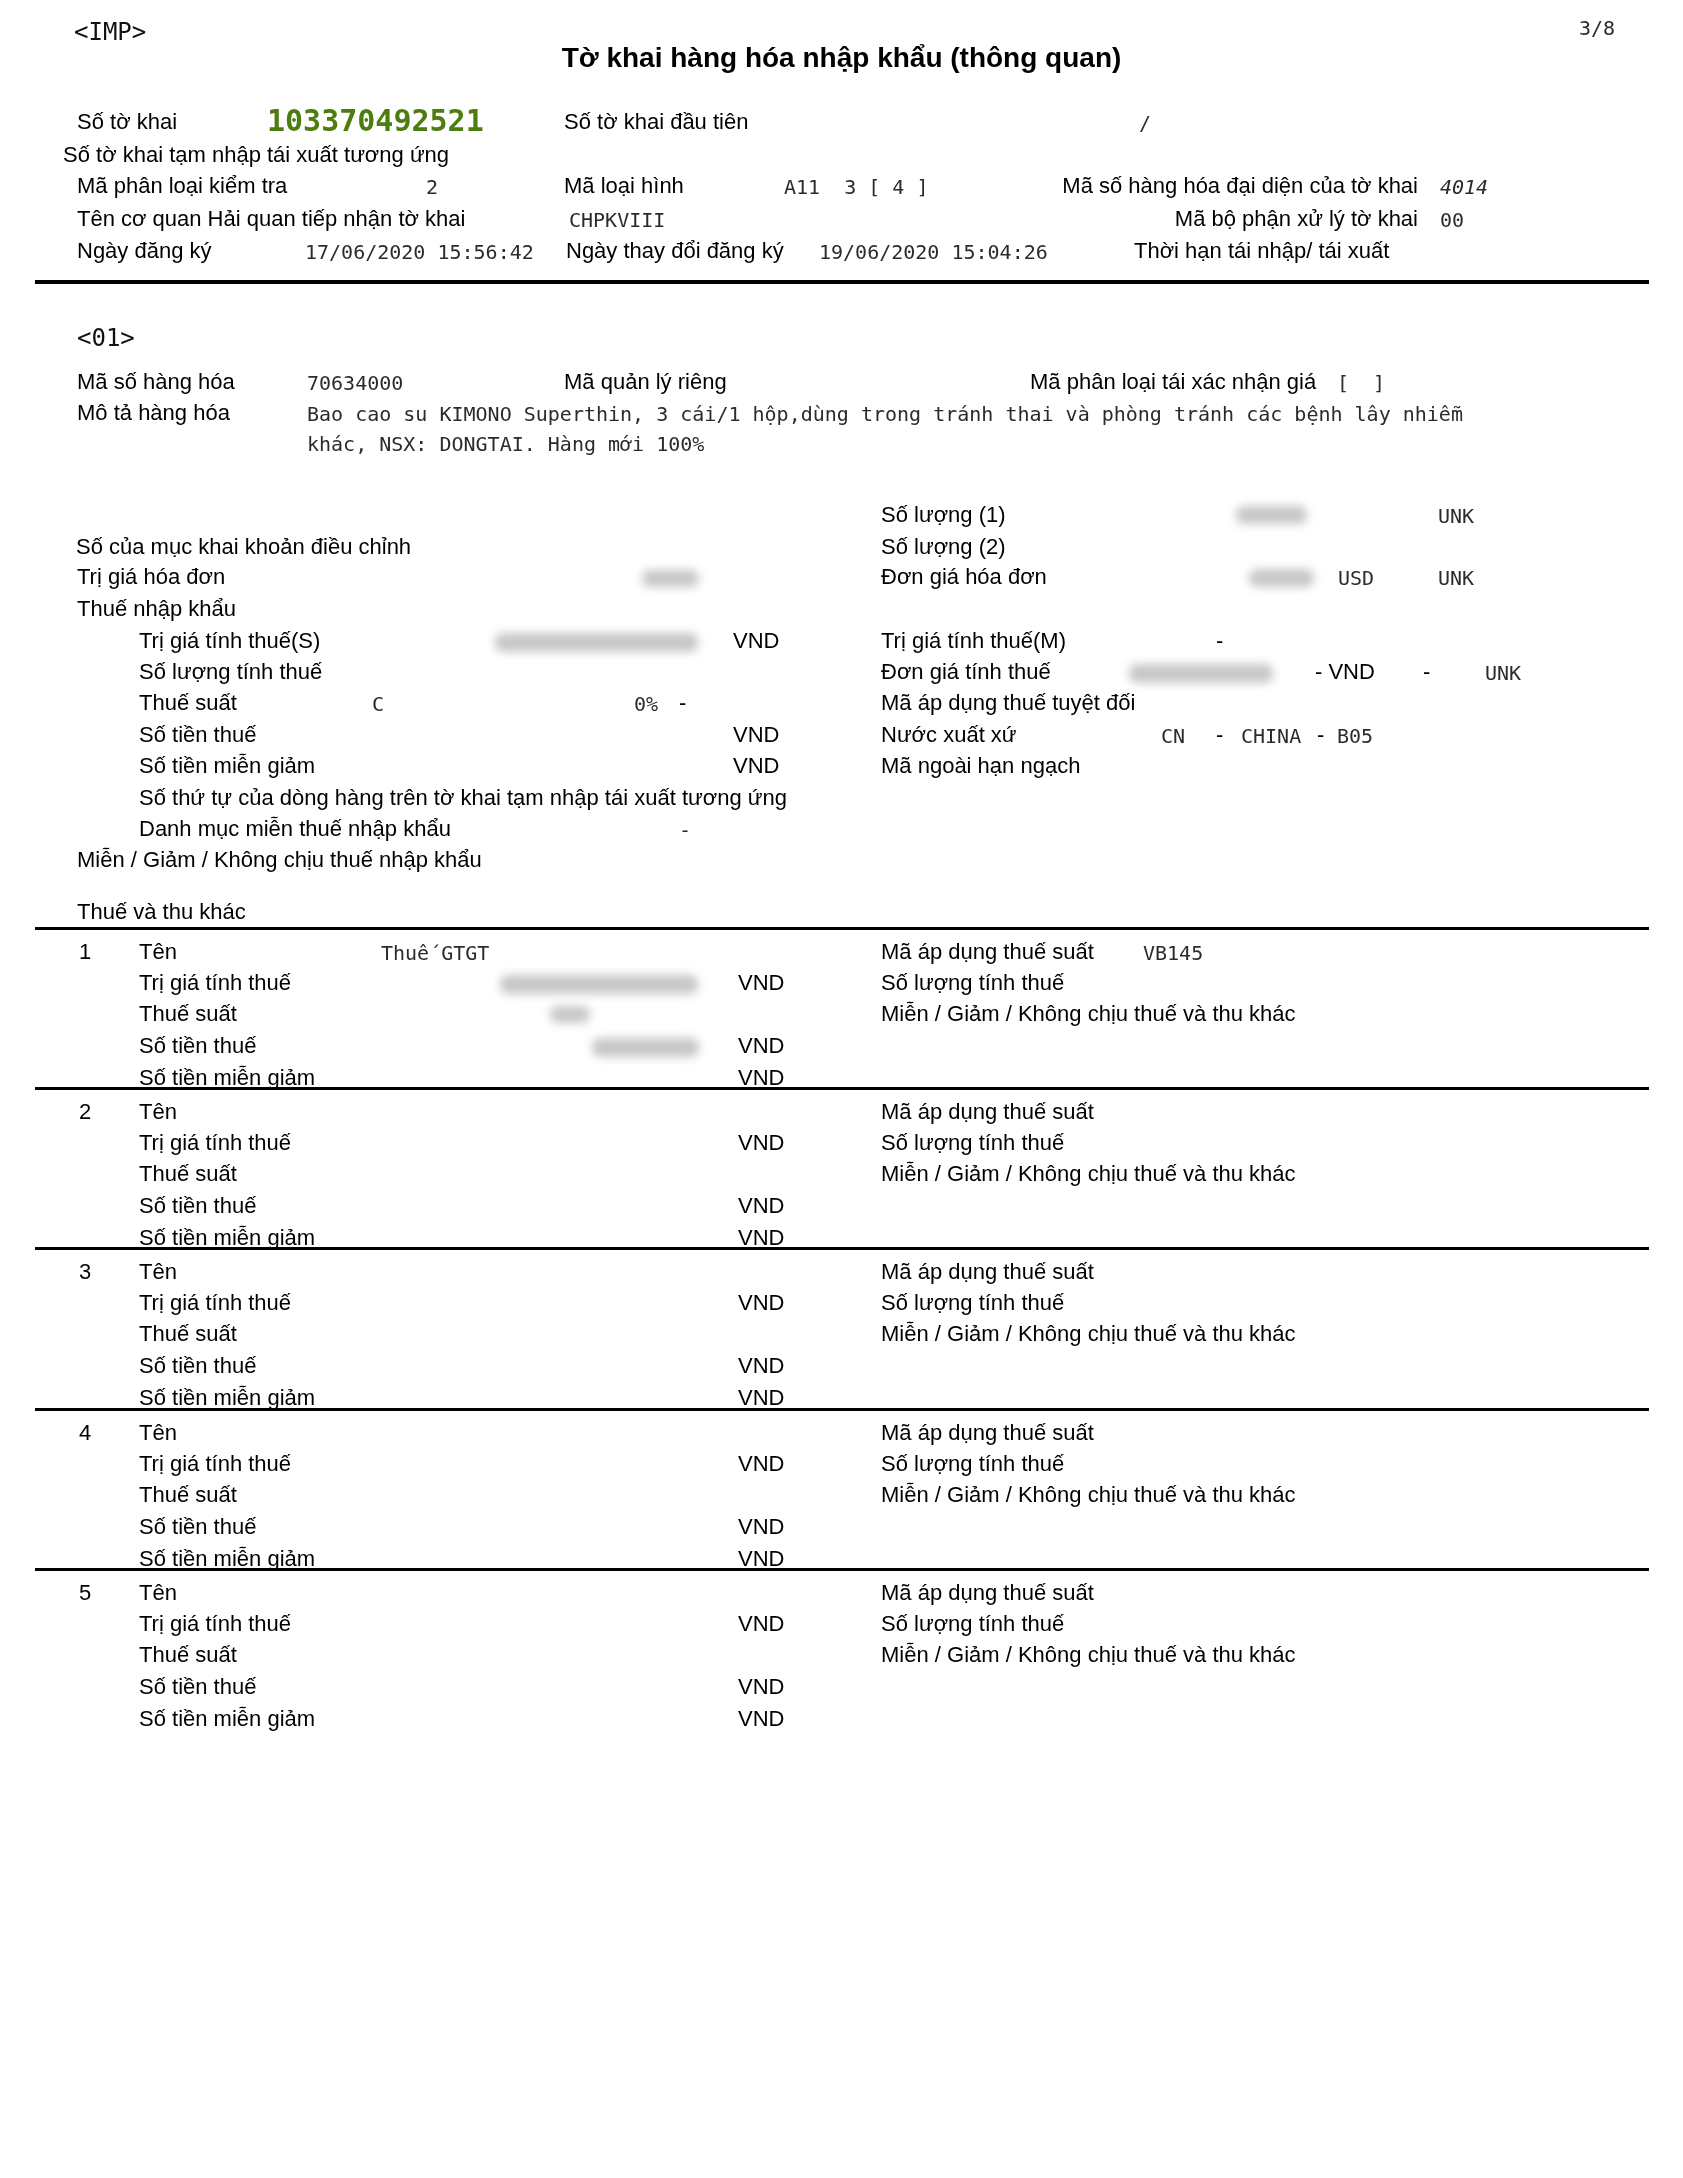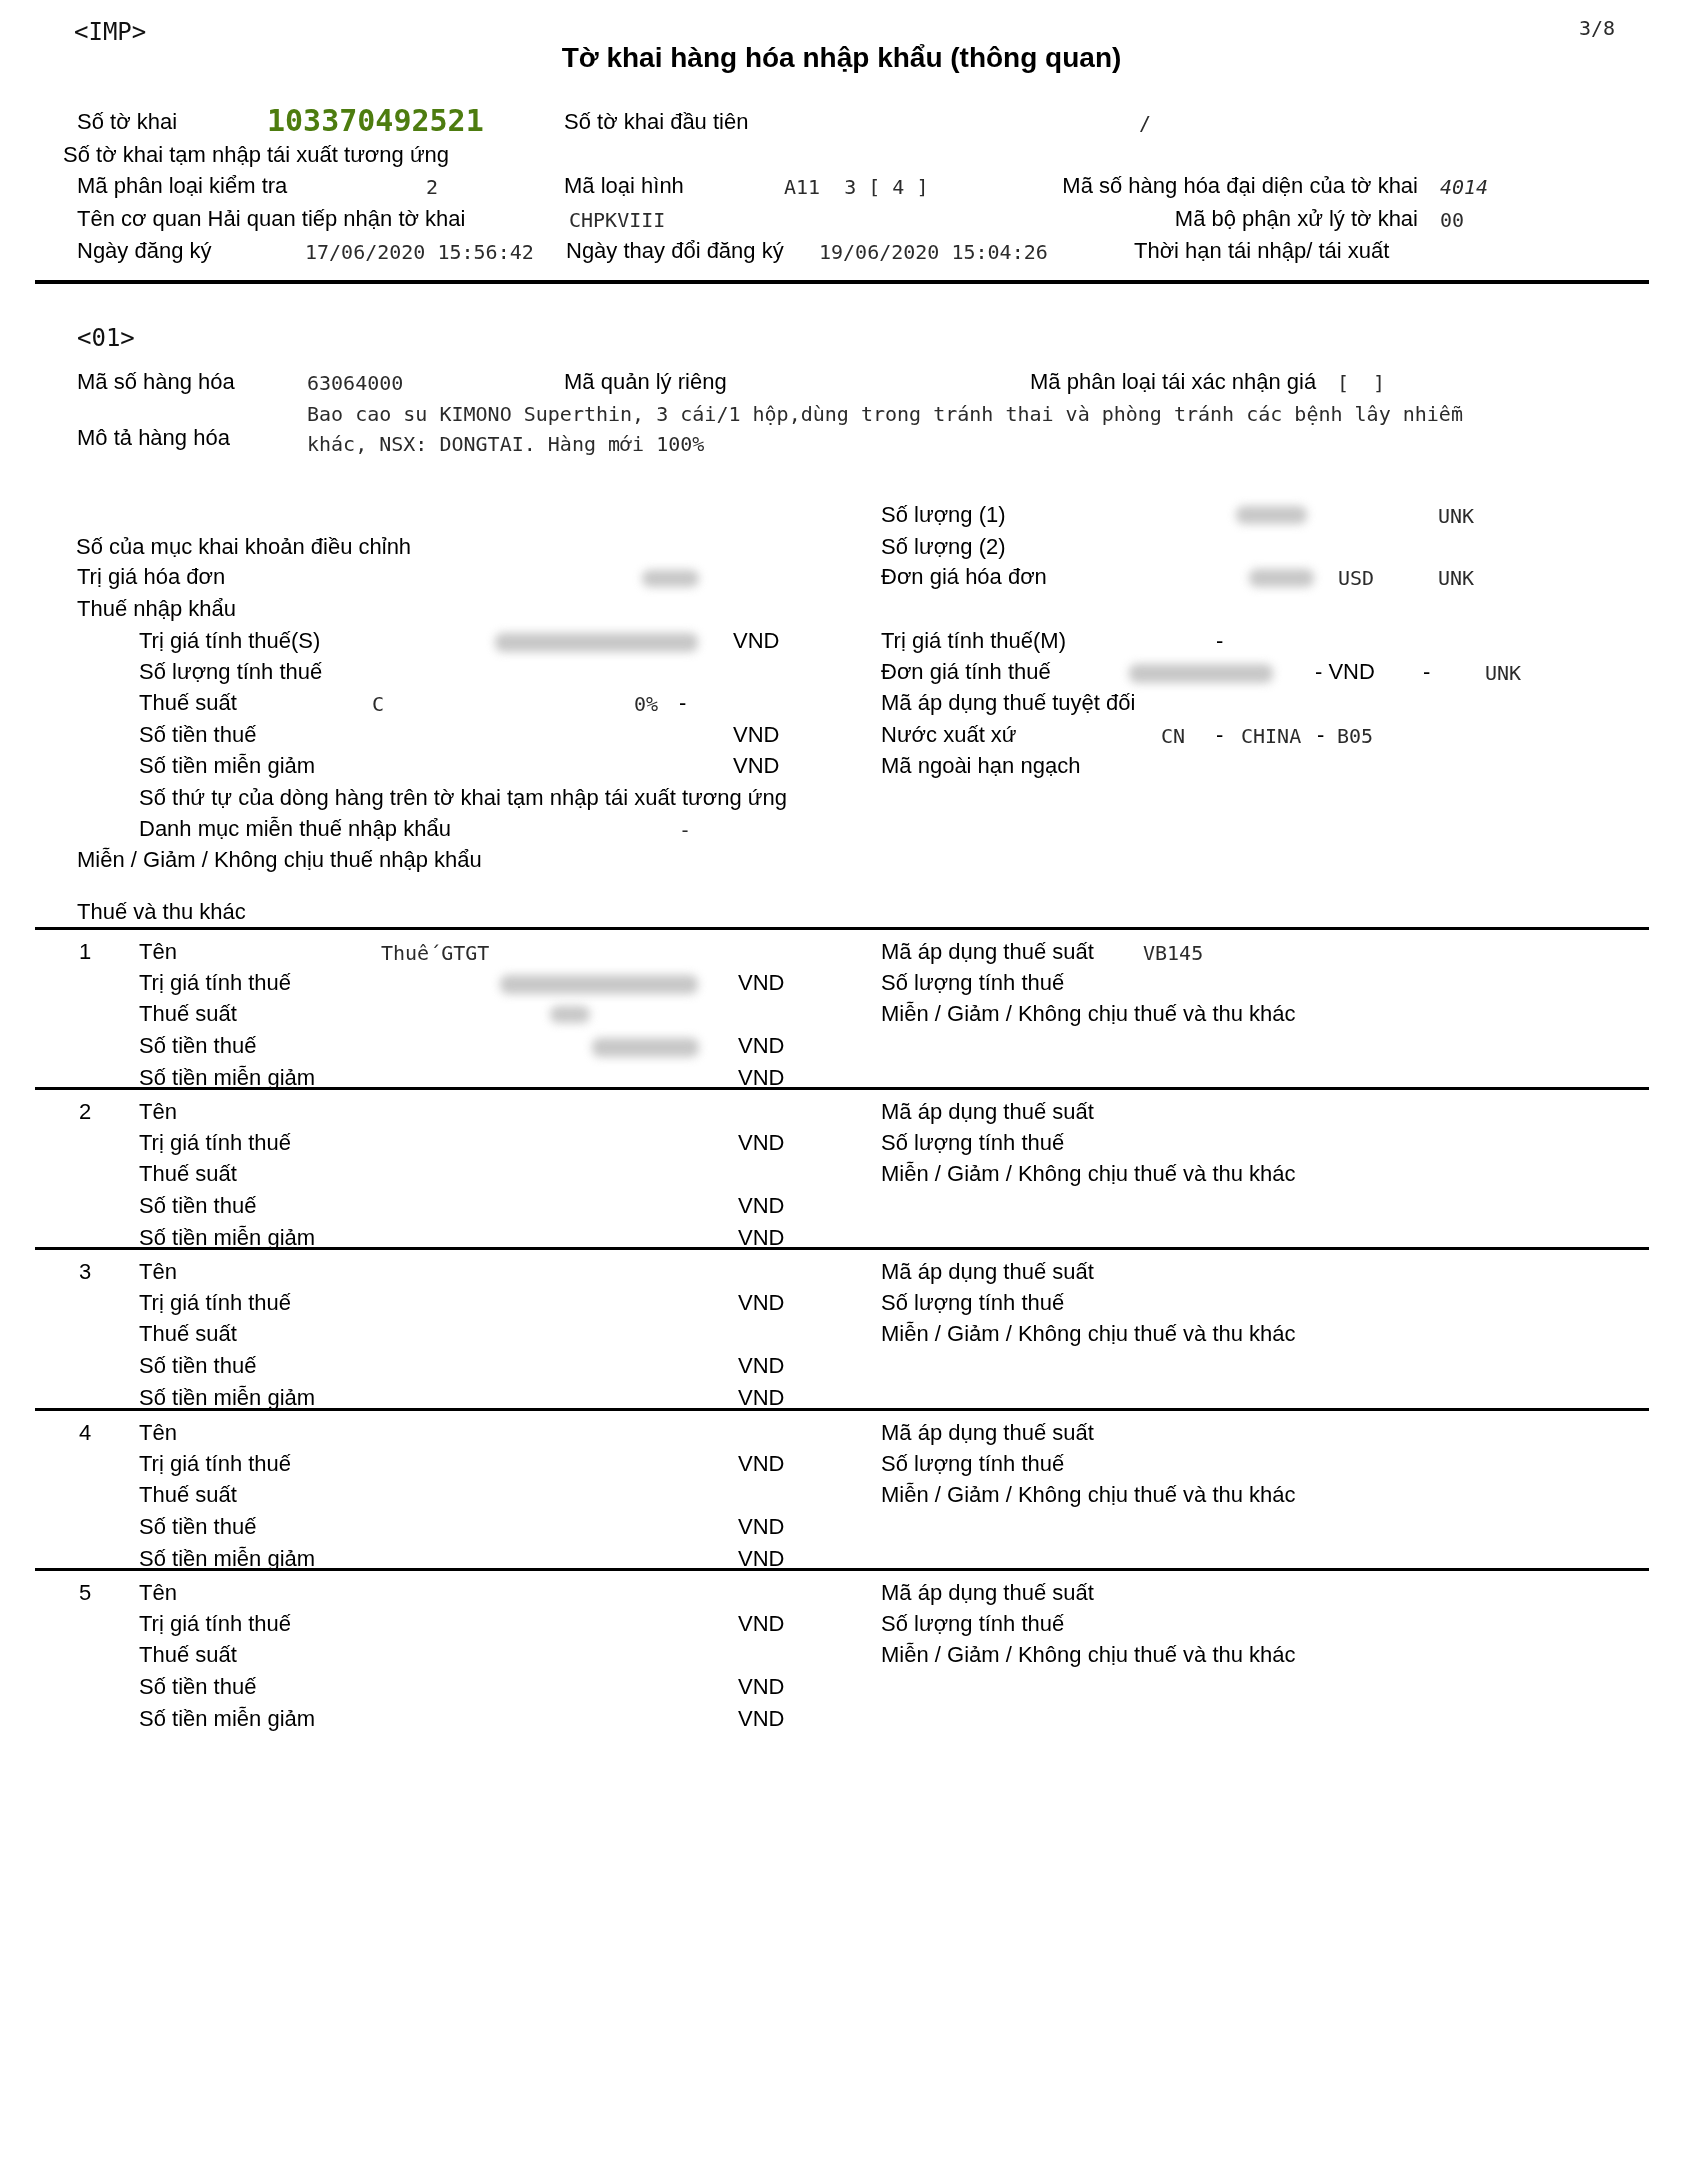--- a/index.html
+++ b/index.html
@@ -48,26 +48,26 @@
   <span class="val" style="left:305px;top:240px;">17/06/2020 15:56:42</span>
   <span class="lbl" style="left:566px;top:238px;">Ngày thay đổi đăng ký</span>
   <span class="val" style="left:819px;top:240px;">19/06/2020 15:04:26</span>
   <span class="lbl" style="left:1134px;top:238px;">Thời hạn tái nhập/ tái xuất</span>
 
   <div class="rule" style="top:280px;"></div>
 
   <span class="tag" style="left:77px;top:324px;">&lt;01&gt;</span>
 
   <span class="lbl" style="left:77px;top:369px;">Mã số hàng hóa</span>
-  <span class="val" style="left:307px;top:371px;">63064000</span>
+  <span class="val" style="left:307px;top:371px;">70634000</span>
   <span class="lbl" style="left:564px;top:369px;">Mã quản lý riêng</span>
   <span class="lbl" style="left:1030px;top:369px;">Mã phân loại tái xác nhận giá</span>
   <span class="val" style="left:1337px;top:371px;">[  ]</span>
 
-  <span class="lbl" style="left:77px;top:400px;margin-top:25px;">Mô tả hàng hóa</span>
+  <span class="lbl" style="left:77px;top:400px;">Mô tả hàng hóa</span>
   <span class="val" style="left:307px;top:402px;">Bao cao su KIMONO Superthin, 3 cái/1 hộp,dùng trong tránh thai và phòng tránh các bệnh lây nhiễm</span>
   <span class="val" style="left:307px;top:432px;">khác, NSX: DONGTAI. Hàng mới 100%</span>
 
   <span class="lbl" style="left:881px;top:502px;">Số lượng (1)</span>
   <div class="redact" style="left:1236px;top:506px;width:71px;height:18px;"></div>
   <span class="val" style="left:1438px;top:504px;">UNK</span>
 
   <span class="lbl" style="left:76px;top:534px;">Số của mục khai khoản điều chỉnh</span>
   <span class="lbl" style="left:881px;top:534px;">Số lượng (2)</span>
 

